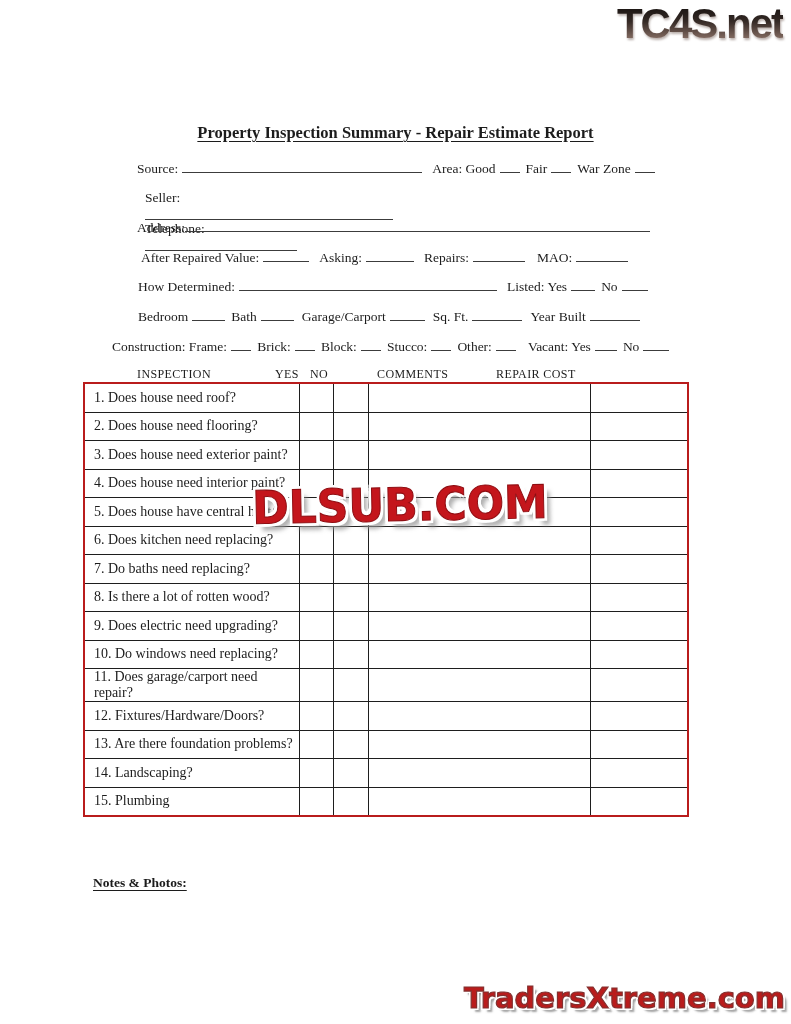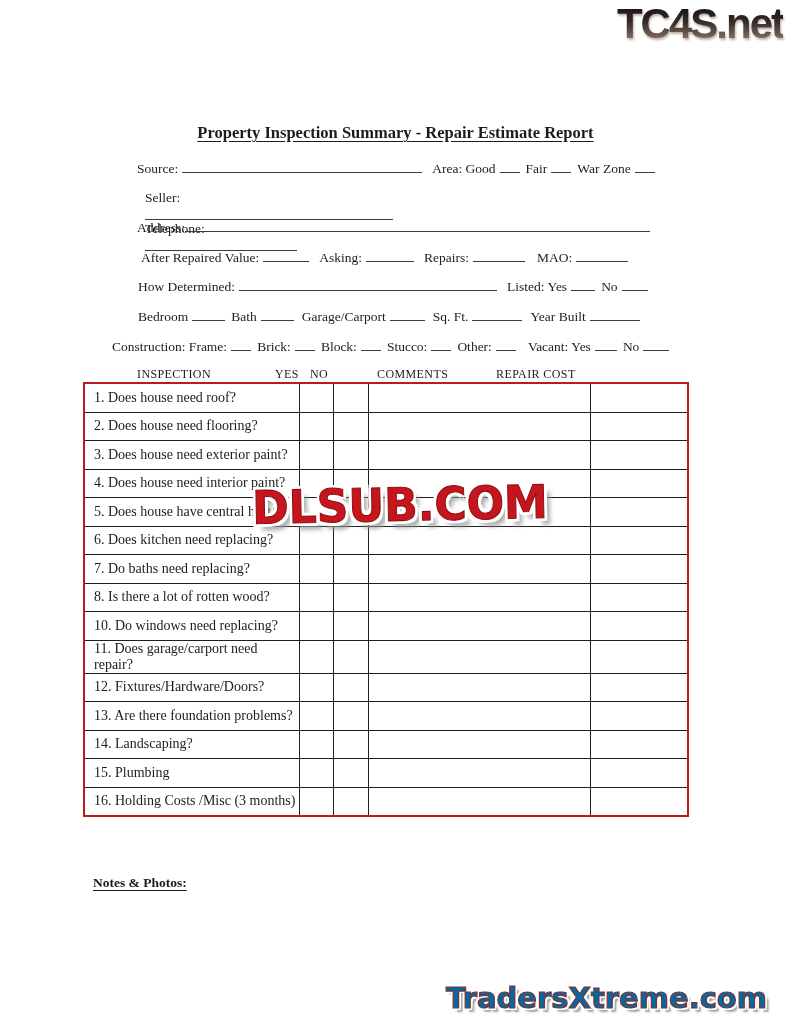--- a/index.html
+++ b/index.html
@@ -75,24 +75,24 @@
 
   
   .notes {
     position:absolute; left:93px; top:875px;
     font-weight:bold; font-size:13.5px;
     text-decoration:underline; text-underline-offset:3px;
   }
 
   
   .tx-logo {
-    position:absolute; top:981px; right:24px;
+    position:absolute; top:981px; right:6px;
     font-family:"DejaVu Sans","Liberation Sans",sans-serif;
     font-weight:bold; font-size:29px;
-    color:#0369a1;
+    color:#b91c1c;
     -webkit-text-stroke:1.2px #81302f;
     text-shadow:
       -2px -2px 0 #fff, 2px -2px 0 #fff, -2px 2px 0 #fff, 2px 2px 0 #fff,
       -2px 0 0 #fff, 2px 0 0 #fff, 0 -2px 0 #fff, 0 2px 0 #fff,
       4px 4px 2px rgba(140,140,140,0.8);
     margin-left: 22px;
   }
 </style>
 </head>
 <body>
@@ -245,20 +245,27 @@
           <td></td>
         </tr>
         <tr>
           <td class="q">8. Is there a lot of rotten wood?</td>
           <td></td>
           <td></td>
           <td></td>
           <td></td>
         </tr>
         <tr>
+          <td class="q">9. Does electric need upgrading?</td>
+          <td></td>
+          <td></td>
+          <td></td>
+          <td></td>
+        </tr>
+        <tr>
           <td class="q">10. Do windows need replacing?</td>
           <td></td>
           <td></td>
           <td></td>
           <td></td>
         </tr>
         <tr>
           <td class="q">11. Does garage/carport need repair?</td>
           <td></td>
           <td></td>
@@ -281,27 +288,20 @@
         </tr>
         <tr>
           <td class="q">14. Landscaping?</td>
           <td></td>
           <td></td>
           <td></td>
           <td></td>
         </tr>
         <tr>
           <td class="q">15. Plumbing</td>
-          <td></td>
-          <td></td>
-          <td></td>
-          <td></td>
-        </tr>
-        <tr>
-          <td class="q">16. Holding Costs /Misc (3 months)</td>
           <td></td>
           <td></td>
           <td></td>
           <td></td>
         </tr>
       </tbody>
   </table>
 
   <div class="watermark">DLSUB.COM</div>
 

